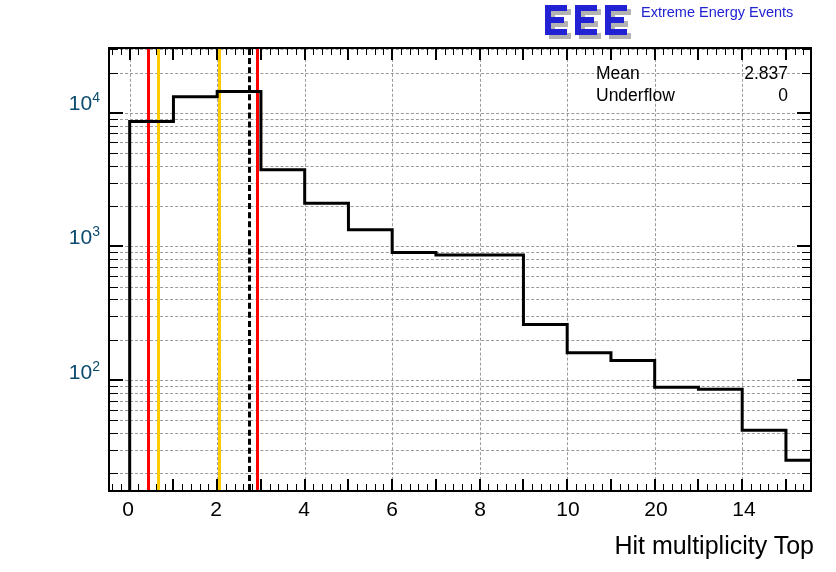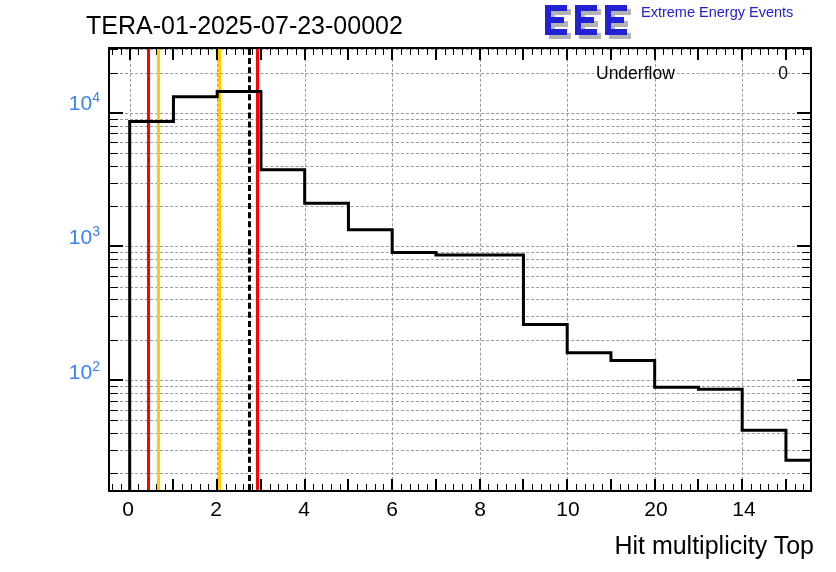--- a/index.html
+++ b/index.html
@@ -68,21 +68,21 @@
   .tick-y-maj-r{height:2px;width:13px;right:0;}
   .tick-y-min-r{height:1px;width:8px;right:0;}
 
   
   .xlab{
     position:absolute;top:497px;font-size:21px;line-height:24px;
     text-align:center;color:#000;transform:translateX(-50%);
   }
   .ylab{
     position:absolute;right:0;font-size:21px;line-height:22px;
-    color:#3b82f6;white-space:nowrap;
+    color:#0c4a6e;white-space:nowrap;
   }
   .ylab sup{font-size:14px;vertical-align:super;line-height:0;}
 
   #ylab-wrap{position:absolute;left:0px;top:0px;width:100px;height:572px;}
 
   #xtitle{
     position:absolute;right:22px;top:530px;
     font-size:25px;line-height:30px;white-space:nowrap;color:#000;
   }
 
@@ -104,21 +104,20 @@
   }
   .stat-row{display:flex;justify-content:space-between;white-space:nowrap;}
   .stat-row .k{text-align:left;}
   .stat-row .v{text-align:right;}
 </style>
 </head>
 <body>
 
 <div id="root">
 
-  <div id="plot-title">TERA-01-2025-07-23-00002</div>
 
   <div id="eee-logo">
     <div id="eee-mark">
       <div class="eee-letter" style="left:0px;">
         <div class="shadow">
             <div class="ebar b1"></div>
             <div class="ebar b2"></div>
             <div class="ebar b3"></div>
             <div class="estem"></div>
           </div>
@@ -447,18 +446,22 @@
         <div class="vline" style="left: 137.625px; background: transparent; border-left: 3px dashed rgb(0, 0, 0); width: 0px;"></div>
         <div class="vline" style="left: 146.375px; background: rgb(255, 0, 0);"></div>
       </div>
     <svg id="histo" viewBox="0 0 700 441" preserveAspectRatio="none">
       <path id="histo-path" fill="none" stroke="#000000" stroke-width="3" stroke-linejoin="miter" stroke-linecap="butt" d="M 19.69 441.00 L 19.69 72.49 L 63.44 72.49 L 63.44 47.63 L 107.19 47.63 L 107.19 42.58 L 150.94 42.58 L 150.94 120.65 L 194.69 120.65 L 194.69 154.29 L 238.44 154.29 L 238.44 180.79 L 282.19 180.79 L 282.19 203.45 L 325.94 203.45 L 325.94 206.09 L 369.69 206.09 L 369.69 206.09 L 413.44 206.09 L 413.44 275.49 L 457.19 275.49 L 457.19 303.66 L 500.94 303.66 L 500.94 311.41 L 544.69 311.41 L 544.69 338.35 L 588.44 338.35 L 588.44 340.36 L 632.19 340.36 L 632.19 381.26 L 675.94 381.26 L 675.94 411.36 L 700.00 411.36"></path>
     </svg>
   </div>
 
   <div id="stats-box">
     <div class="stat-row">
+      <span class="k">Mean</span>
+      <span class="v">2.837</span>
+    </div>
+    <div class="stat-row">
       <span class="k">Underflow</span>
       <span class="v">0</span>
     </div>
   </div>
 
 </div>
 
 </body></html>

